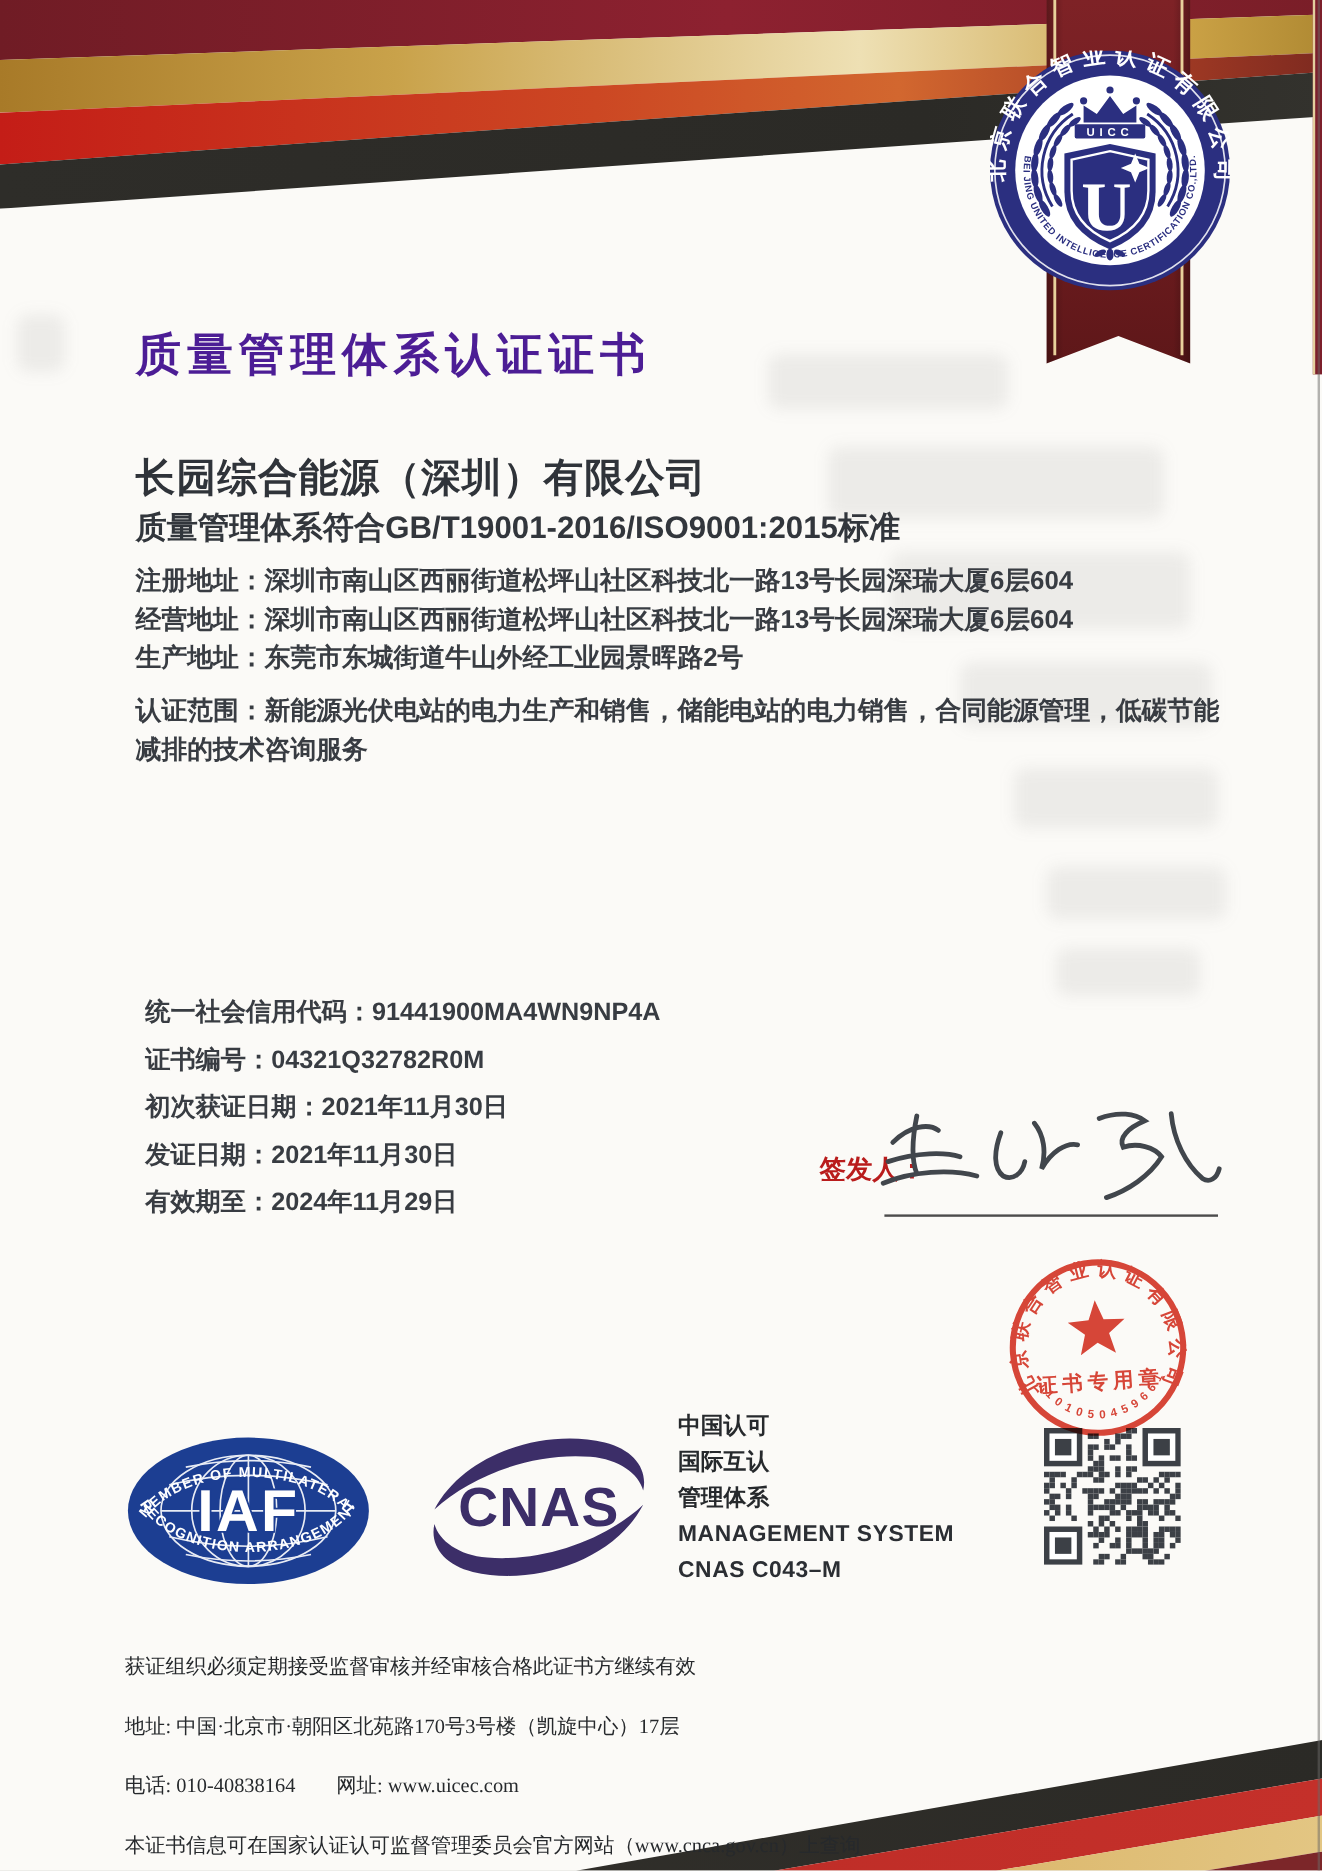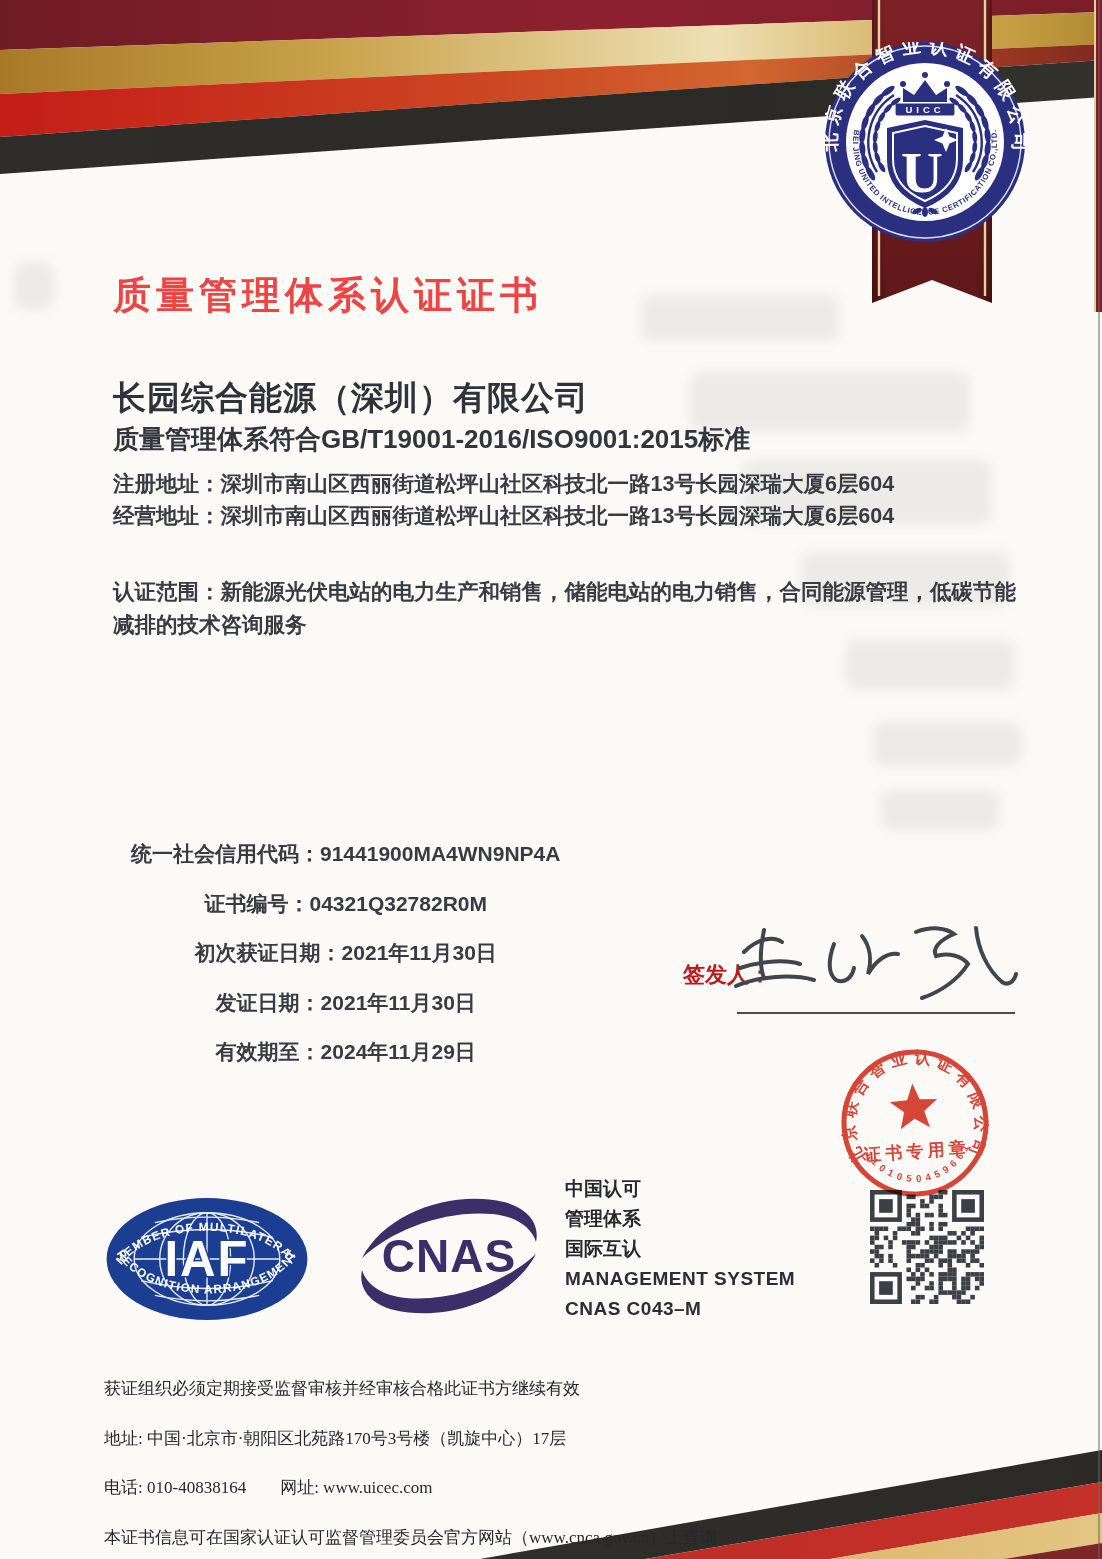--- a/index.html
+++ b/index.html
@@ -30,28 +30,28 @@
     border-left:2px solid #e3cf9e;z-index:3;}
   .scan-line{right:2px;top:0;width:2px;height:100%;background:#6a6865;opacity:.5;z-index:60;}
   
   .ribbon{left:872px;top:0;width:120px;height:310px;z-index:4;}
   .seal{left:825px;top:42px;width:200px;height:200px;z-index:5;}
   
   .ghost{position:absolute;background:rgba(110,110,112,.10);border-radius:10px;
     filter:blur(6px);z-index:2;}
   
   .content{position:absolute;inset:0;z-index:10;}
-  .title{left:113px;top:270px;font-size:38px;font-weight:bold;letter-spacing:5px;color:#ef4444;}
+  .title{left:113px;top:270px;font-size:38px;font-weight:bold;letter-spacing:5px;color:#4c1d95;}
   .company{left:113px;top:376px;font-size:33px;font-weight:bold;letter-spacing:1px;color:#2f3339;}
   .standard{left:113px;top:422px;font-size:26px;font-weight:bold;color:#32363c;}
   .addresses{left:113px;top:468px;font-size:21.5px;font-weight:bold;line-height:32px;color:#383c42;}
   .addresses p{margin:0;}
   .scope{left:113px;top:576px;width:912px;font-size:21.5px;font-weight:bold;line-height:33px;color:#383c42;}
   .details{left:113px;top:820px;font-size:21px;font-weight:bold;line-height:31.6px;color:#383c42;}
-  .details p{margin:18px;text-align:center;}
+  .details p{margin:8px;}
   .issuer-label{left:683px;top:960px;font-size:22px;font-weight:bold;color:#b91c1c;}
   .signature{left:730px;top:916px;width:292px;height:100px;z-index:11;}
   .sig-line{left:737px;top:1012px;width:278px;height:2px;background:#4c4c4c;}
   .stamp{left:832px;top:1040px;width:166px;height:166px;z-index:12;transform:rotate(-4deg);
     mix-blend-mode:multiply;opacity:.93;}
   .qr{left:870px;top:1190px;width:114px;height:114px;z-index:11;}
   .iaf{left:102px;top:1196px;width:210px;height:126px;z-index:11;}
   .cnas{left:352px;top:1190px;width:194px;height:132px;z-index:11;}
   .accred{left:565px;top:1174px;z-index:11;}
   .accred .cn{margin:0;font-family:"Liberation Serif","DejaVu Serif",serif;font-weight:600;
@@ -165,20 +165,21 @@
     </g>
   </svg>
 
   <div class="content">
     <div class="abs title">质量管理体系认证证书</div>
     <div class="abs company">长园综合能源（深圳）有限公司</div>
     <div class="abs standard">质量管理体系符合GB/T19001-2016/ISO9001:2015标准</div>
     <div class="abs addresses">
       <p>注册地址：深圳市南山区西丽街道松坪山社区科技北一路13号长园深瑞大厦6层604</p>
       <p>经营地址：深圳市南山区西丽街道松坪山社区科技北一路13号长园深瑞大厦6层604</p>
+      <p>生产地址：东莞市东城街道牛山外经工业园景晖路2号</p>
     </div>
     <div class="abs scope">认证范围：新能源光伏电站的电力生产和销售，储能电站的电力销售，合同能源管理，低碳节能减排的技术咨询服务</div>
     <div class="abs details">
       <p>统一社会信用代码：91441900MA4WN9NP4A</p>
       <p>证书编号：04321Q32782R0M</p>
       <p>初次获证日期：2021年11月30日</p>
       <p>发证日期：2021年11月30日</p>
       <p>有效期至：2024年11月29日</p>
     </div>
     <div class="abs issuer-label">签发人：</div>
@@ -458,22 +459,22 @@
   <svg class="abs cnas" viewBox="0 0 194 132">
     <g fill="#3c2e68">
       <path d="M 10 68 C 34 22 100 0 152 12 C 176 18 188 34 184 52 C 180 38 164 26 140 24 C 92 20 40 40 10 68 Z"></path>
       <path d="M 184 64 C 160 110 94 132 42 120 C 18 114 6 98 10 80 C 14 94 30 106 54 108 C 102 112 154 92 184 64 Z"></path>
     </g>
     <text x="97" y="82" text-anchor="middle" font-size="46" font-weight="bold" fill="#3c2e68" letter-spacing="1">CNAS</text>
   </svg>
 
   <div class="abs accred">
     <p class="cn">中国认可</p>
+    <p class="cn">国际互认</p>
     <p class="cn">管理体系</p>
-    <p class="cn">国际互认</p>
     <p class="en">MANAGEMENT SYSTEM</p>
     <p class="en">CNAS C043–M</p>
   </div>
 
   <div class="abs footer">
     <p>获证组织必须定期接受监督审核并经审核合格此证书方继续有效</p>
     <p>地址: 中国·北京市·朝阳区北苑路170号3号楼（凯旋中心）17层</p>
     <p>电话: 010-40838164　　网址: www.uicec.com</p>
     <p>本证书信息可在国家认证认可监督管理委员会官方网站（www.cnca.gov.cn）上查询</p>
   </div>

